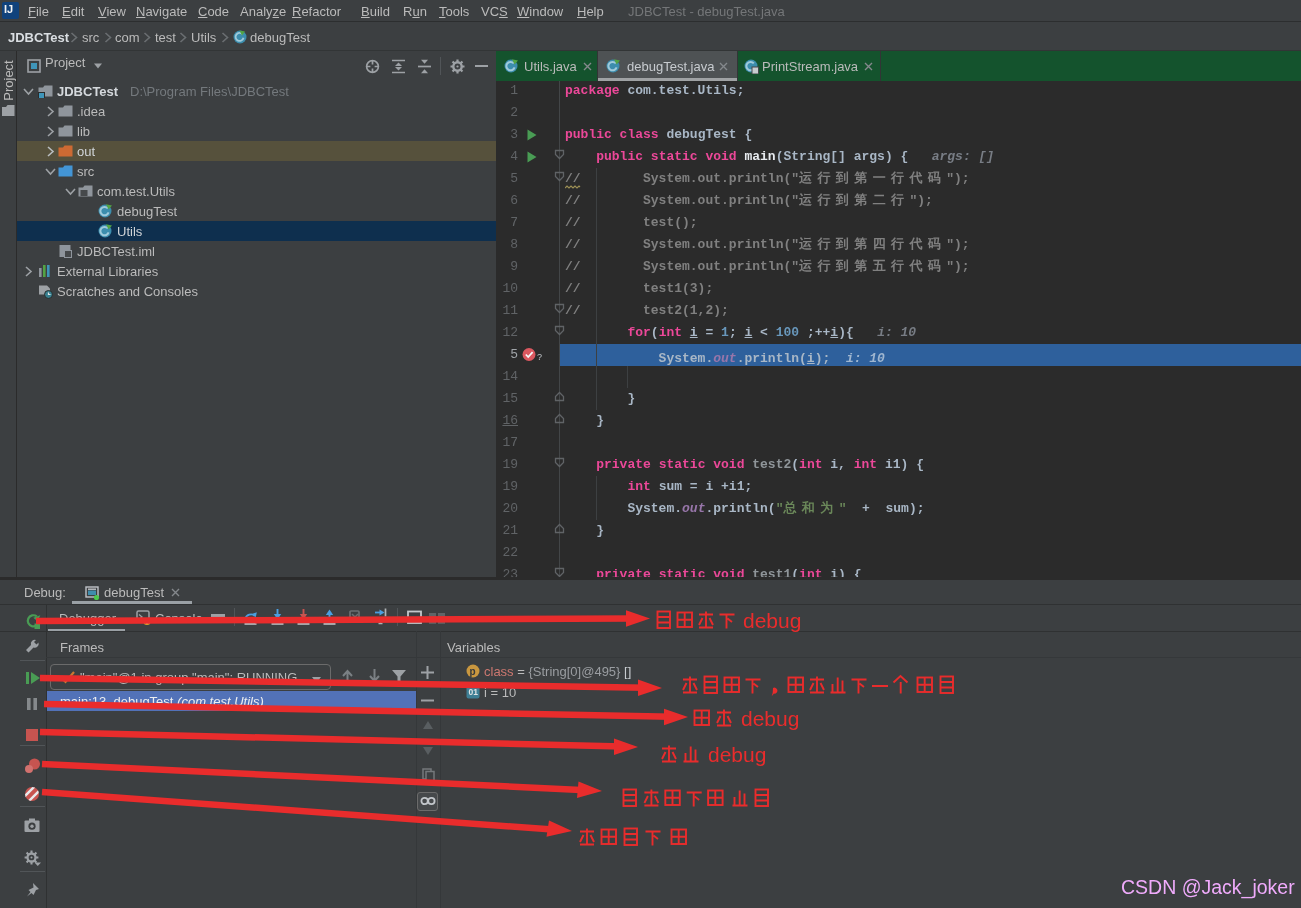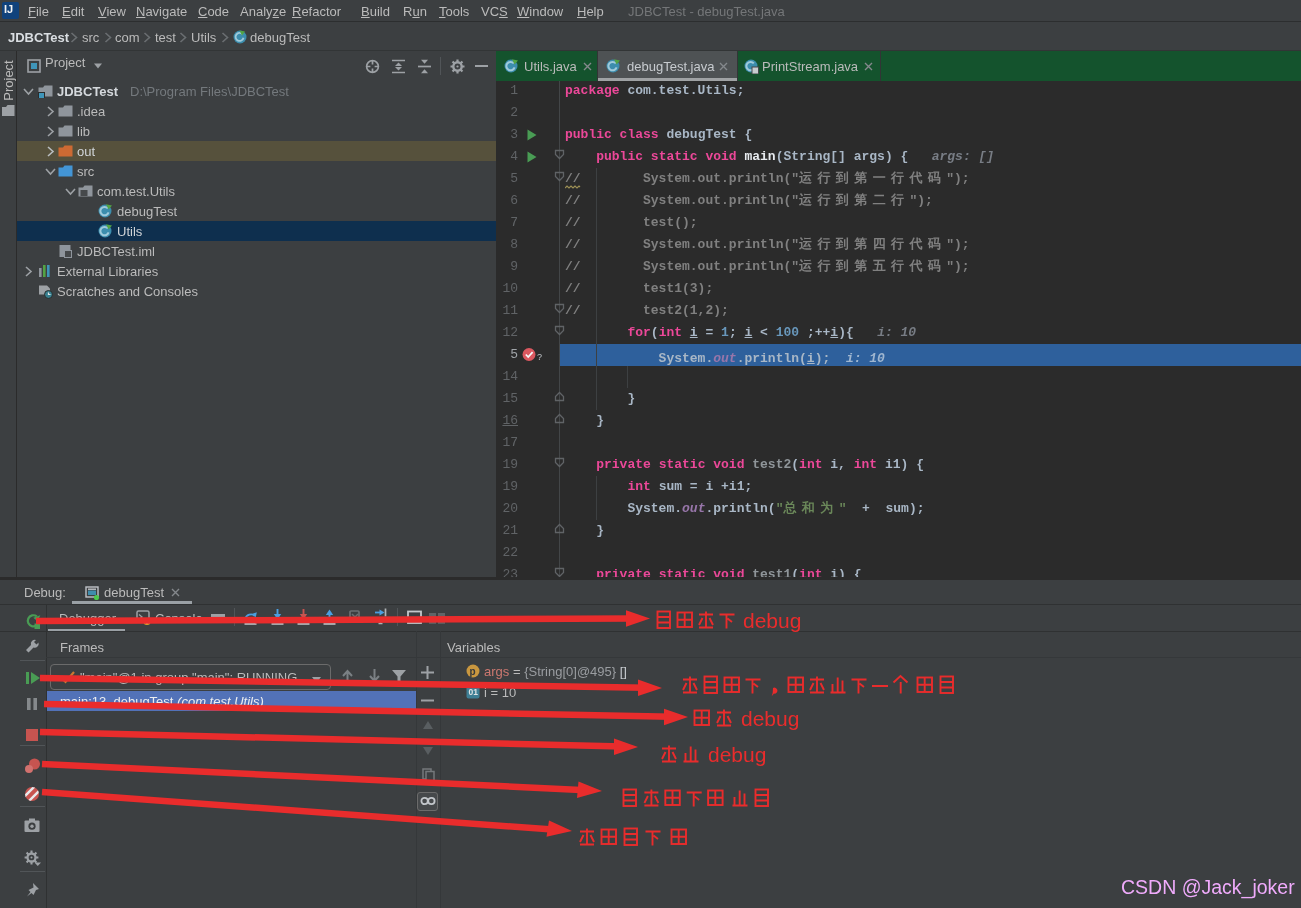--- a/index.html
+++ b/index.html
@@ -526,21 +526,21 @@
   <div class="abs" style="left:417px;top:212px;width:21px;height:19px;background:#46494b;border:1px solid #6b6b6b;border-radius:3px;"></div>
   <svg class="abs" style="left:420px;top:216px" width="16" height="10">
         <circle cx="4.6" cy="5" r="3.2" fill="none" stroke="#c3c7cb" stroke-width="1.8"></circle>
         <circle cx="11.4" cy="5" r="3.2" fill="none" stroke="#c3c7cb" stroke-width="1.8"></circle>
       </svg>
 
   <svg class="abs" style="left:466px;top:84px" width="14" height="14">
         <circle cx="7" cy="7" r="6.5" fill="#c9973f"></circle>
         <text x="3.5" y="11" font-size="10" font-weight="bold" fill="#36393b" font-family="Liberation Sans">p</text>
       </svg>
-  <span class="abs ui" style="left:484px;top:84px;"><span style="color:#cd7870">args</span> = <span style="color:#9a9da1">{String[0]@495}</span> <span style="color:#c8ccd0">[]</span></span>
+  <span class="abs ui" style="left:484px;top:84px;"><span style="color:#cd7870">class</span> = <span style="color:#9a9da1">{String[0]@495}</span> <span style="color:#c8ccd0">[]</span></span>
   <svg class="abs" style="left:466px;top:105px" width="14" height="14">
         <rect x="0.5" y="0.5" width="13" height="13" rx="2" fill="#3e7f95"></rect>
         <text x="2.5" y="10" font-size="8.5" font-weight="bold" fill="#dfe3e5" font-family="Liberation Sans">01</text>
       </svg>
   <span class="abs ui" style="left:484px;top:105px;">i = 10</span>
 </div>
 
 <svg class="abs" id="annot" style="left:0;top:0;" width="1301" height="908">
   <defs>
     <g id="g1" fill="none" stroke="#e92c2c" stroke-width="1.9">

